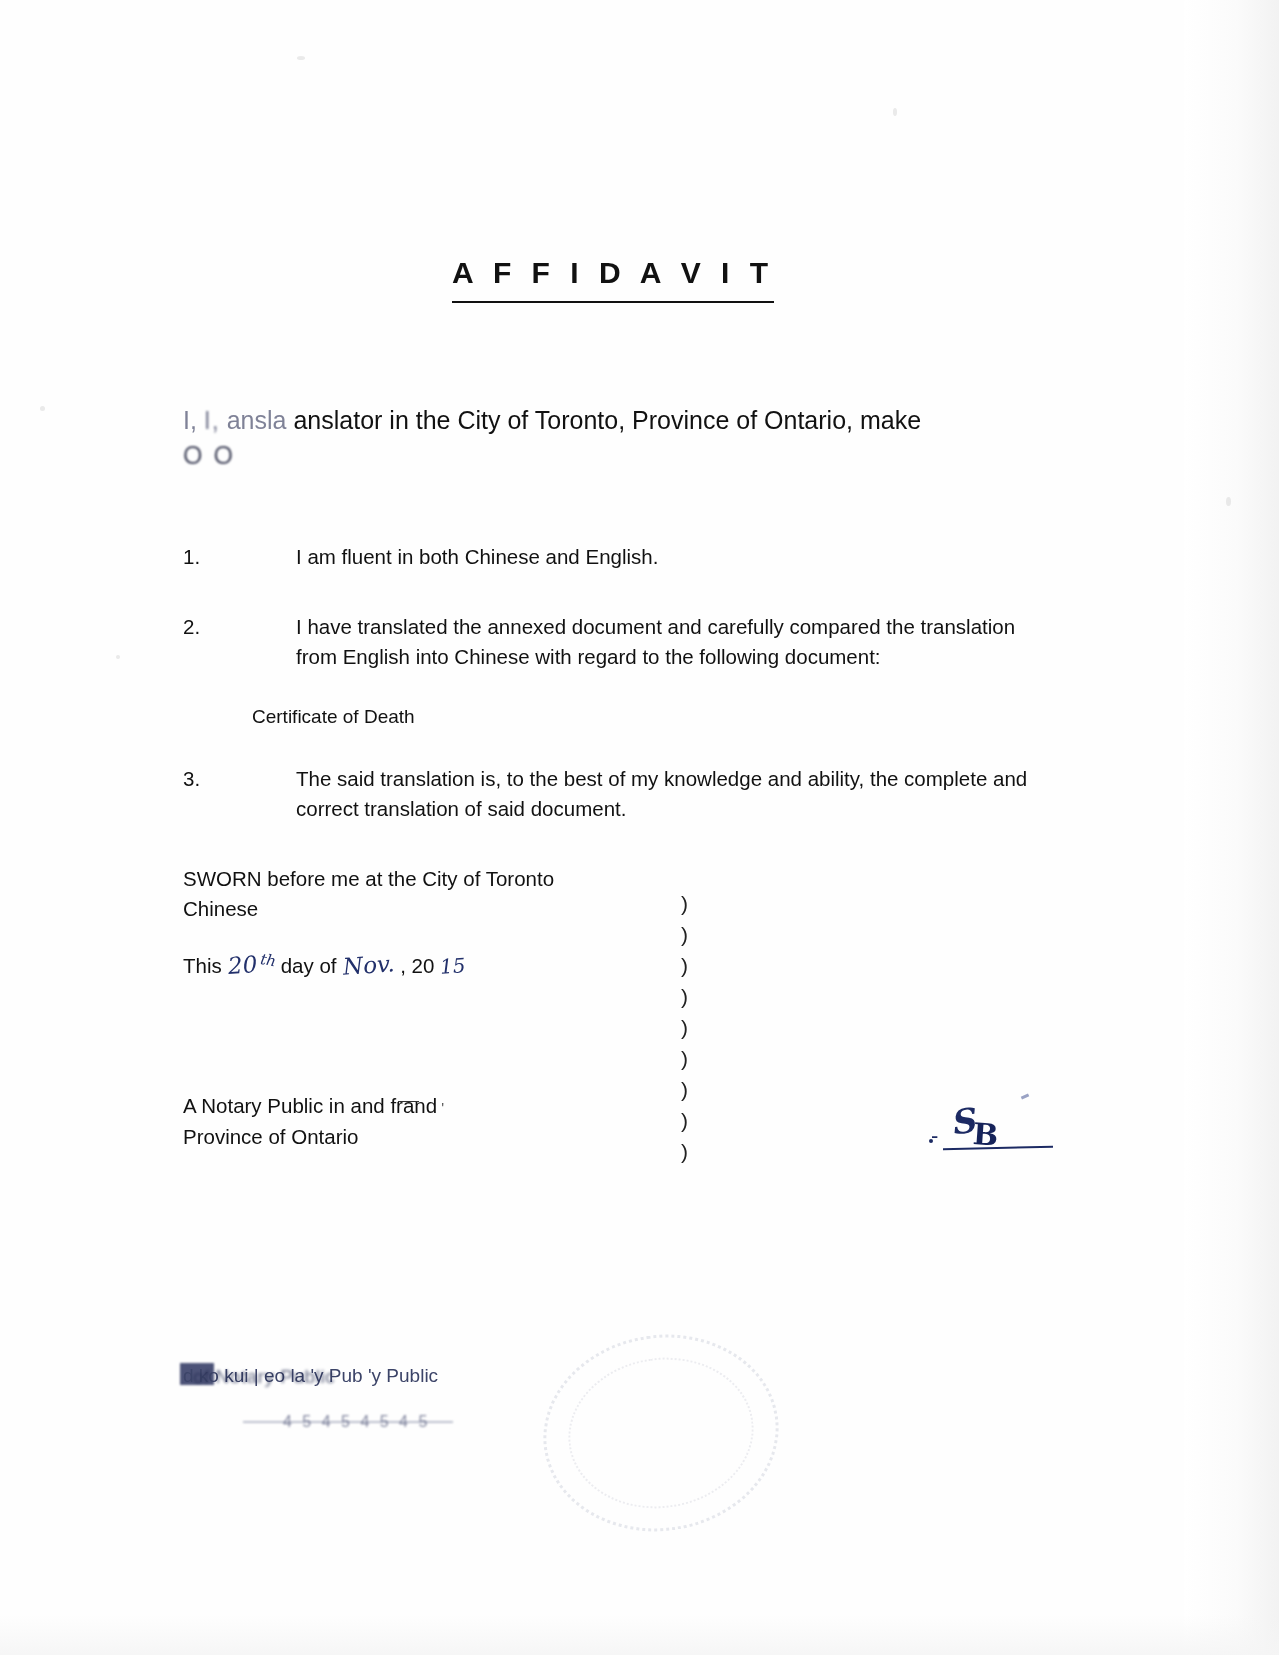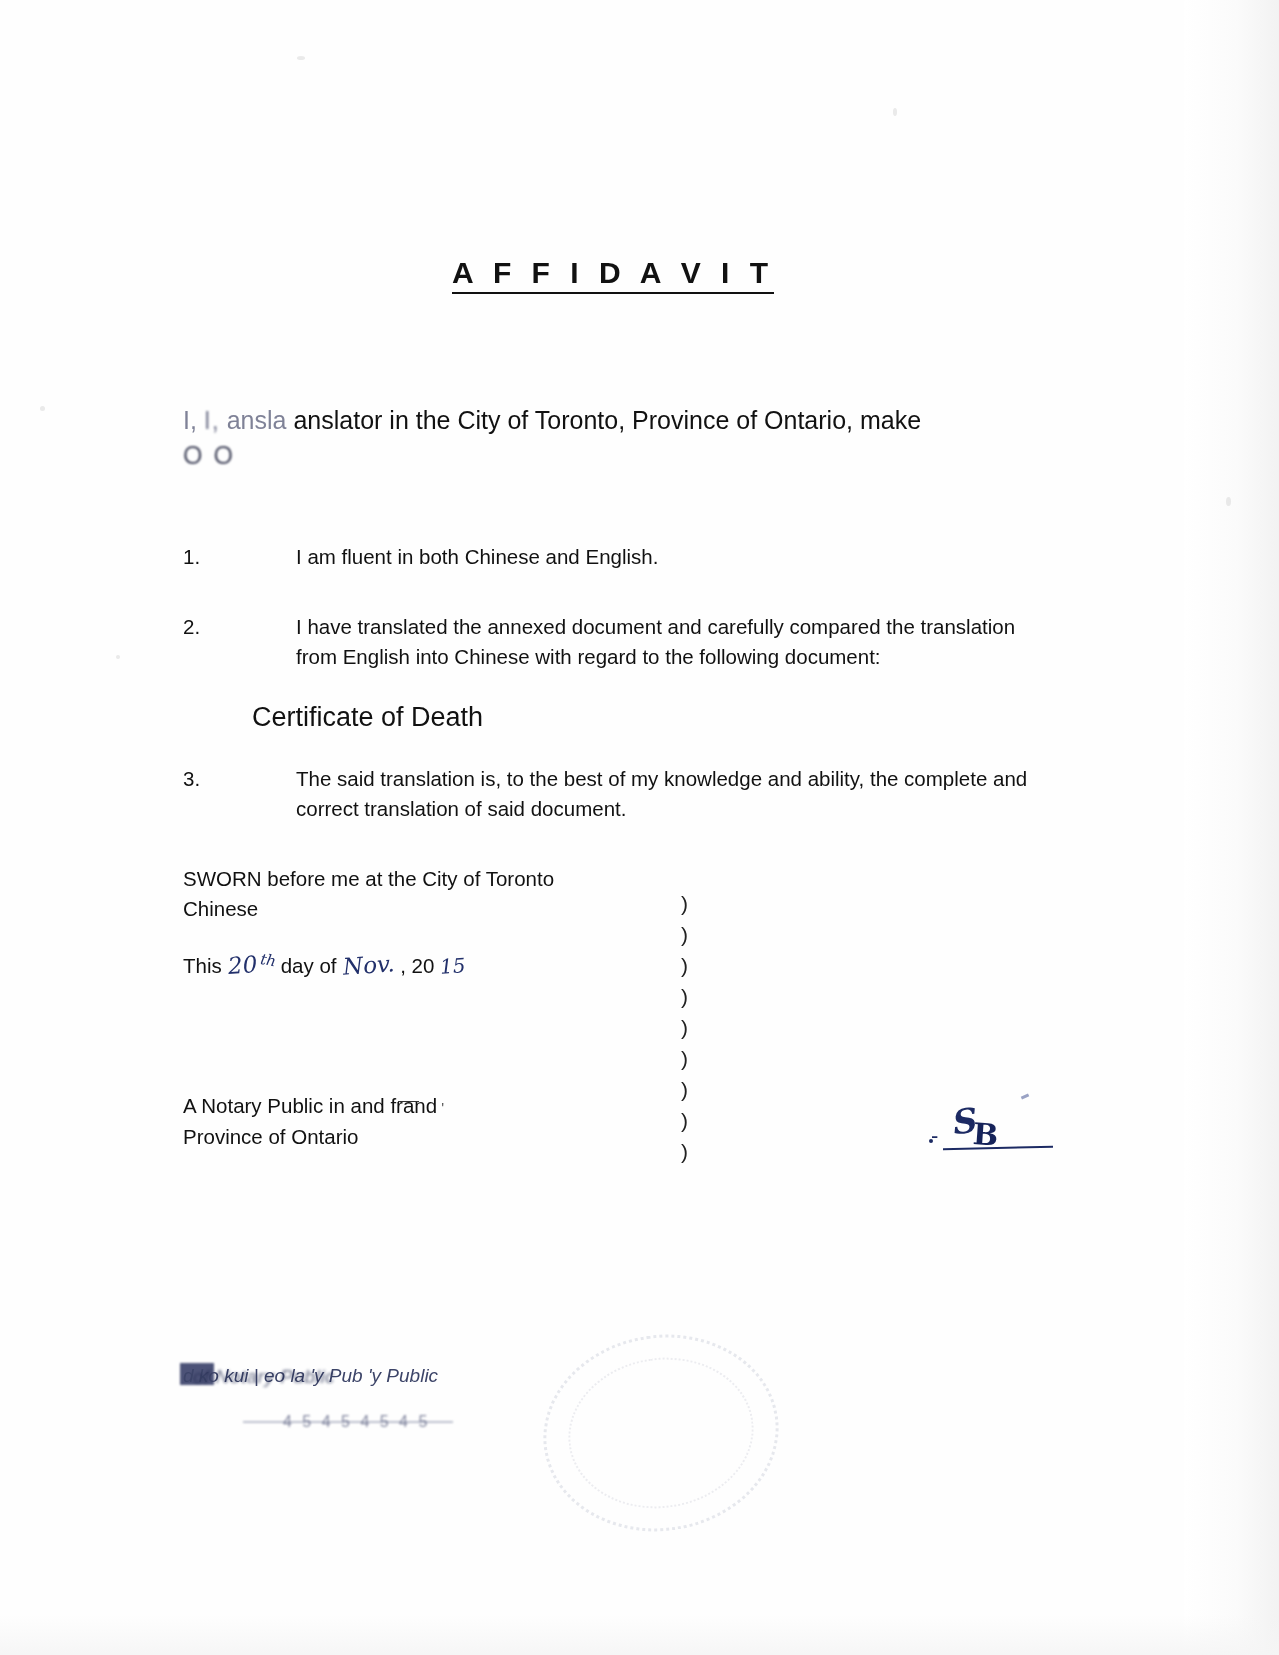--- a/index.html
+++ b/index.html
@@ -59,21 +59,21 @@
   .title {
     text-align: center;
     font-size: 30px;
     letter-spacing: 6px;
     font-weight: 700;
     margin-top: 256px;
     color: #111;
   }
   .title span {
     border-bottom: 2px solid #111;
-    padding-bottom: 3px;
+    padding-bottom: 12px;
   }
 
   .intro {
     margin-top: 114px;
     font-size: 25px;
     line-height: 33px;
     position: relative;
   }
   .smudge {
     color: #6a6d86;
@@ -106,21 +106,21 @@
   .clause .num {
     width: 69px;
     flex: none;
   }
   .clause .body {
     flex: 1;
     margin-left: 44px;
   }
   .sub-item {
     margin: -10px 0 32px 69px;
-    font-size: 27px;
+    font-size: 19px;
     line-height: 30px;
   }
 
   .sworn {
     position: relative;
     font-size: 20.5px;
     line-height: 30px;
   }
   .sworn-block .ln { display: block; }
 
@@ -256,21 +256,20 @@
     height: 140px;
   }
   .stamp-text {
     position: absolute;
     left: 0;
     top: 0;
     font-size: 19px;
     color: #3c4468;
     filter: blur(0.7px);
     white-space: nowrap;
-    font-style: italic;
   }
   .stamp-text.overlay {
     left: 10px;
     top: 1px;
     color: #222a4f;
     filter: blur(1.4px);
     opacity: .7;
     letter-spacing: .5px;
   }
   .stamp-block {

